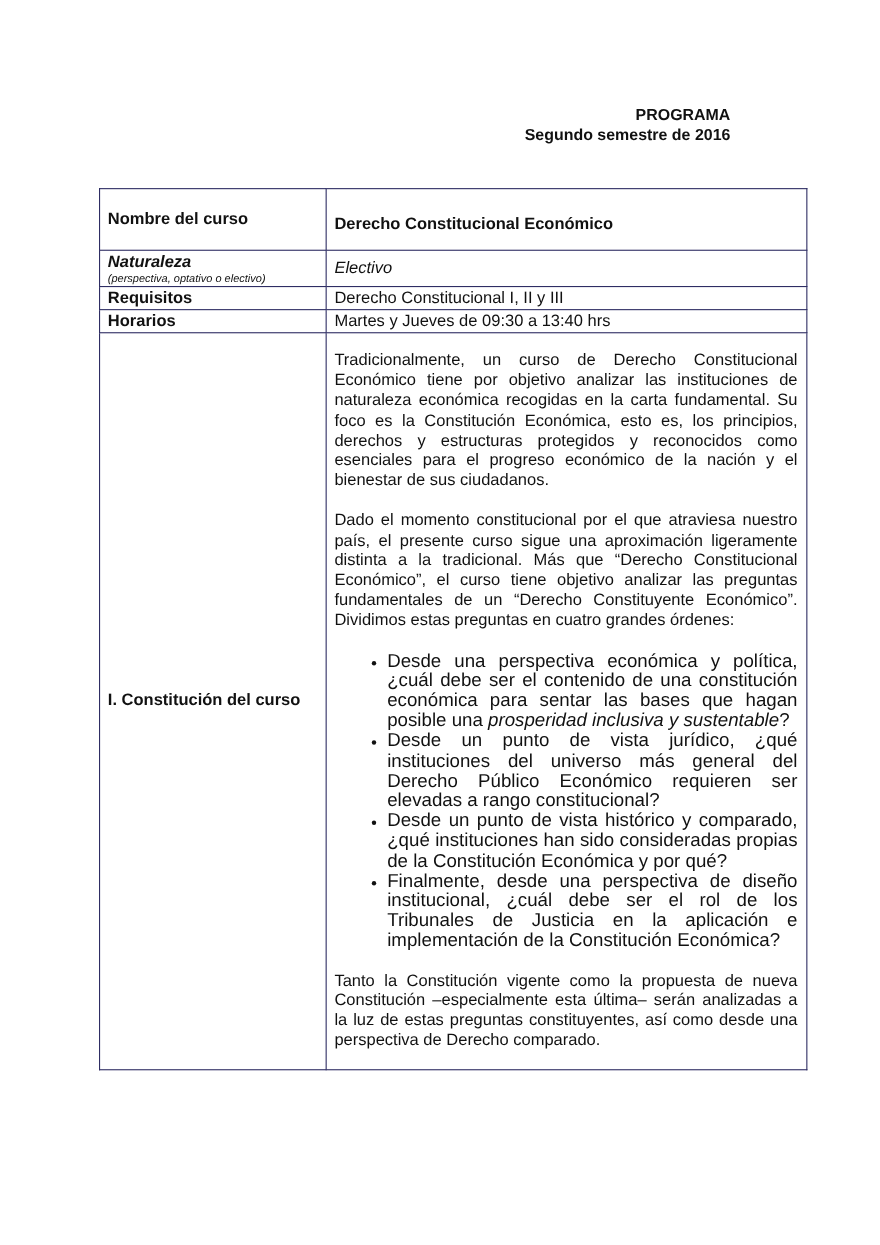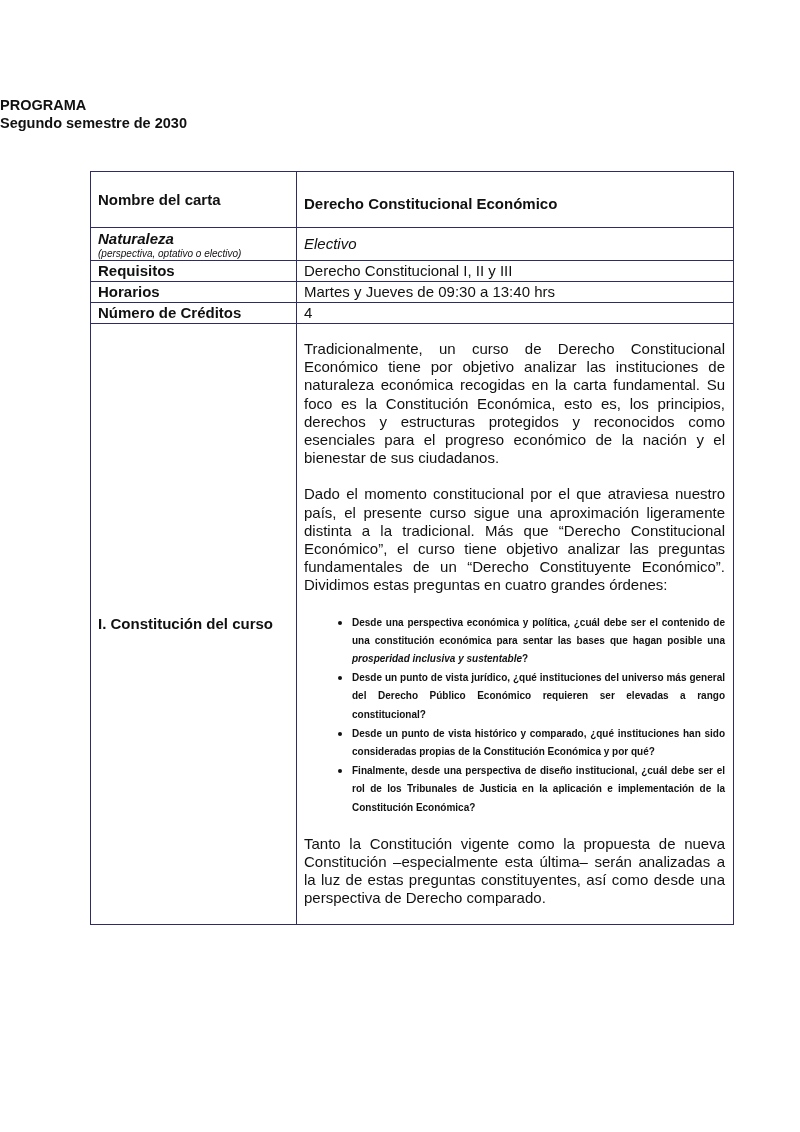--- a/index.html
+++ b/index.html
@@ -1,80 +1,76 @@
 <!DOCTYPE html>
 <html><head>
 <meta charset="utf-8">
 <style>
   html, body { margin: 0; padding: 0; }
   body {
     width: 800px; height: 1132px; background: #ffffff; position: relative;
     font-family: "Liberation Sans", sans-serif; color: #111;
   }
-  .title-block { position: absolute; top: 96px; left: 0; width: 664px; text-align: left; }
+  .title-block { position: absolute; top: 96px; left: 0; width: 664px; text-align: right; }
   .title-block div { font-weight: bold; font-size: 14.5px; line-height: 18px; }
   table.prog {
     position: absolute; left: 90px; top: 171px; width: 644px;
     border-collapse: collapse; table-layout: fixed;
   }
   table.prog td {
     border: 1.5px solid #2e2d63; vertical-align: middle;
     padding: 0 0 0 7px; font-size: 15px; line-height: 18px;
   }
   col.c1 { width: 206px; }
   td.label { font-weight: bold; }
   .sublabel { font-weight: normal; font-size: 10px; line-height: 11px; display: block; }
   .row-name td { height: 47px; }
   .row-name td.value { font-weight: bold; padding-top: 8px; }
   .row-nat td { height: 32px; font-style: italic; }
   .row-small td { height: 20px; }
   .desc-cell { padding: 16px 8px 16px 7px !important; }
   .desc-cell p { margin: 0; text-align: justify; font-size: 15px; line-height: 18.2px; }
   .desc-cell p + p { margin-top: 18px; }
   .desc-cell ul { margin: 18px 0 18px 0; padding-left: 48px; }
-  .desc-cell li { text-align: justify; font-size: 10px; line-height: 18.2px; font-weight: bold; }
+  .desc-cell li { text-align: justify; font-size: 17px; line-height: 18.2px; }
   .desc-cell li::marker { font-size: 12px; }
   .it { font-style: italic; }
 </style>
 </head>
 <body>
 
 <div class="title-block">
   <div>PROGRAMA</div>
-  <div>Segundo semestre de 2030</div>
+  <div>Segundo semestre de 2016</div>
 </div>
 
 <table class="prog">
   <colgroup>
       <col class="c1">
       <col>
     </colgroup>
   <tbody>
       <tr class="row-name">
-    <td class="label">Nombre del carta</td>
+    <td class="label">Nombre del curso</td>
     <td class="value">Derecho Constitucional Económico</td>
   </tr>
   <tr class="row-nat">
     <td class="label">
       <span>Naturaleza</span>
       <span class="sublabel">(perspectiva, optativo o electivo)</span>
     </td>
     <td>Electivo</td>
   </tr>
   <tr class="row-small">
     <td class="label">Requisitos</td>
     <td>Derecho Constitucional I, II y III</td>
   </tr>
   <tr class="row-small">
     <td class="label">Horarios</td>
     <td>Martes y Jueves de 09:30 a 13:40 hrs</td>
-  </tr>
-  <tr class="row-small">
-    <td class="label">Número de Créditos</td>
-    <td>4</td>
   </tr>
   <tr>
     <td class="label">I. Constitución del curso</td>
     <td class="desc-cell">
       <p>Tradicionalmente, un curso de Derecho Constitucional Económico tiene por objetivo analizar las instituciones de naturaleza económica recogidas en la carta fundamental. Su foco es la Constitución Económica, esto es, los principios, derechos y estructuras protegidos y reconocidos como esenciales para el progreso económico de la nación y el bienestar de sus ciudadanos.</p>
       <p>Dado el momento constitucional por el que atraviesa nuestro país, el presente curso sigue una aproximación ligeramente distinta a la tradicional. Más que “Derecho Constitucional Económico”, el curso tiene objetivo analizar las preguntas fundamentales de un “Derecho Constituyente Económico”. Dividimos estas preguntas en cuatro grandes órdenes:</p>
       <ul>
         <li><span>Desde una perspectiva económica y política, ¿cuál debe ser el contenido de una constitución económica para sentar las bases que hagan posible una </span><span class="it">prosperidad inclusiva y sustentable</span><span>?</span></li>
         <li>Desde un punto de vista jurídico, ¿qué instituciones del universo más general del Derecho Público Económico requieren ser elevadas a rango constitucional?</li>
         <li>Desde un punto de vista histórico y comparado, ¿qué instituciones han sido consideradas propias de la Constitución Económica y por qué?</li>

